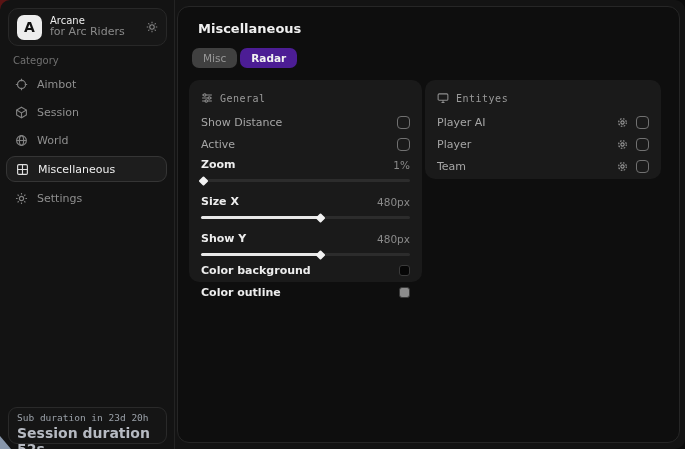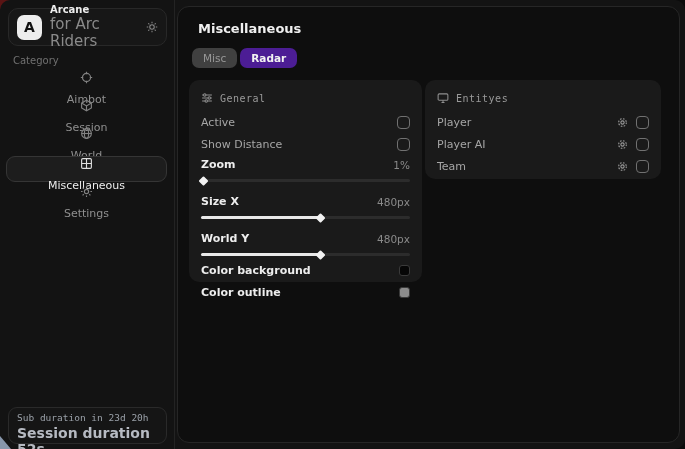--- a/index.html
+++ b/index.html
@@ -12,28 +12,28 @@
 
   
   .sidebar { position:absolute; left:0; top:0; width:175px; height:449px;
     border-right:1px solid #232323; }
   .profile-card { position:absolute; left:8px; top:8px; width:159px; height:38px;
     background:#171717; border:1px solid #282828; border-radius:10px;
     display:flex; align-items:center; padding:0 8px; gap:8px; }
   .logo { width:25px; height:25px; border-radius:7px; background:#ededed; color:#111;
     font-weight:bold; font-size:14px; display:flex; align-items:center; justify-content:center; }
   .profile-text { flex:1; line-height:1.15; }
-  .profile-name { font-size:10px; font-weight:bold; color:#ededed; }
-  .profile-sub { font-size:15px; color:#8a8a8a; }
+  .profile-name { font-size:10px; font-weight:normal; color:#ededed; }
+  .profile-sub { font-size:11px; color:#8a8a8a; }
   .profile-gear { color:#8a8a8a; display:flex; }
 
   .category-label { position:absolute; left:13px; top:55px; font-size:10px; color:#707070; }
 
   .nav-item { position:absolute; left:6px; width:161px; height:26px; border-radius:9px;
-    display:flex; align-items:center; gap:9px; padding:0 9px; color:#8f8f8f; font-size:11px; cursor:pointer;flex-direction:column; }
+    display:flex; align-items:center; gap:9px; padding:0 9px; color:#8f8f8f; font-size:11px; cursor:pointer; }
   .nav-item .nicon { display:flex; color:#828282; }
   .nav-item.active { background:#1d1d1d; border:1px solid #353535; color:#ededed; }
   .nav-item.active .nicon { color:#e0e0e0; }
 
   .footer-card { position:absolute; left:8px; top:407px; width:159px; height:37px;
     background:#151515; border:1px solid #2a2a2a; border-radius:9px; padding:4px 8px; }
   .footer-line1 { font-family:"DejaVu Sans Mono","Liberation Mono",monospace;
     font-size:9.5px; color:#9aa0a8; white-space:nowrap; }
   .footer-line2 { font-size:14px; font-weight:bold; color:#b6bac2; margin-top:2px; }
 
@@ -177,26 +177,26 @@
               <path d="M1.5 4h13M1.5 8h13M1.5 12h13"></path>
               <circle cx="5" cy="4" r="1.6" fill="#1a1a1a"></circle>
                 <circle cx="11" cy="8" r="1.6" fill="#1a1a1a"></circle>
                 <circle cx="7" cy="12" r="1.6" fill="#1a1a1a"></circle>
             </svg>
           </span>
           <span class="card-title">General</span>
         </div>
 
         <div class="row">
+          <span class="lbl">Show Distance</span>
+          <span class="checkbox"></span>
+        </div>
+
+        <div class="row">
           <span class="lbl">Active</span>
-          <span class="checkbox"></span>
-        </div>
-
-        <div class="row">
-          <span class="lbl">Show Distance</span>
           <span class="checkbox"></span>
         </div>
 
         <div class="row short">
           <span class="lbl bright">Zoom</span>
           <span class="val">1%</span>
         </div>
         <div class="slider-row">
           <div class="track">
             <div class="fill" style="width: 1%;">
@@ -211,21 +211,21 @@
         </div>
         <div class="slider-row">
           <div class="track">
             <div class="fill" style="width: 57%;">
               <span class="thumb"></span>
             </div>
           </div>
         </div>
 
         <div class="row short" style="margin-top:5px">
-          <span class="lbl bright">World Y</span>
+          <span class="lbl bright">Show Y</span>
           <span class="val">480px</span>
         </div>
         <div class="slider-row">
           <div class="track">
             <div class="fill" style="width: 57%;">
               <span class="thumb"></span>
             </div>
           </div>
         </div>
 
@@ -242,49 +242,49 @@
 
       <div class="card card-entities">
         <div class="card-header">
           <span>
             <svg width="12" height="12" viewBox="0 0 16 16" fill="none" stroke="currentColor" stroke-width="1.4">
               <rect x="1.5" y="2.5" width="13" height="8.5" rx="1.5"></rect>
                 <path d="M6 14h4M8 11v3"></path>
             </svg>
           </span>
           <span class="card-title">Entityes</span>
+        </div>
+
+        <div class="row">
+          <span class="lbl">Player AI</span>
+          <span class="ent-right">
+            <span class="row-gear">
+              <svg width="11" height="11" viewBox="0 0 16 16" fill="none" stroke="currentColor" stroke-width="1.6">
+                <circle cx="8" cy="8" r="2.4"></circle>
+                  <circle cx="8" cy="8" r="5.6" stroke-dasharray="2.4 2"></circle>
+              </svg>
+            </span>
+            <span class="checkbox"></span>
+          </span>
         </div>
 
         <div class="row">
           <span class="lbl">Player</span>
           <span class="ent-right">
             <span class="row-gear">
               <svg width="11" height="11" viewBox="0 0 16 16" fill="none" stroke="currentColor" stroke-width="1.6">
                 <circle cx="8" cy="8" r="2.4"></circle>
                   <circle cx="8" cy="8" r="5.6" stroke-dasharray="2.4 2"></circle>
               </svg>
             </span>
             <span class="checkbox"></span>
           </span>
         </div>
 
         <div class="row">
-          <span class="lbl">Player AI</span>
-          <span class="ent-right">
-            <span class="row-gear">
-              <svg width="11" height="11" viewBox="0 0 16 16" fill="none" stroke="currentColor" stroke-width="1.6">
-                <circle cx="8" cy="8" r="2.4"></circle>
-                  <circle cx="8" cy="8" r="5.6" stroke-dasharray="2.4 2"></circle>
-              </svg>
-            </span>
-            <span class="checkbox"></span>
-          </span>
-        </div>
-
-        <div class="row">
           <span class="lbl">Team</span>
           <span class="ent-right">
             <span class="row-gear">
               <svg width="11" height="11" viewBox="0 0 16 16" fill="none" stroke="currentColor" stroke-width="1.6">
                 <circle cx="8" cy="8" r="2.4"></circle>
                   <circle cx="8" cy="8" r="5.6" stroke-dasharray="2.4 2"></circle>
               </svg>
             </span>
             <span class="checkbox"></span>
           </span>

